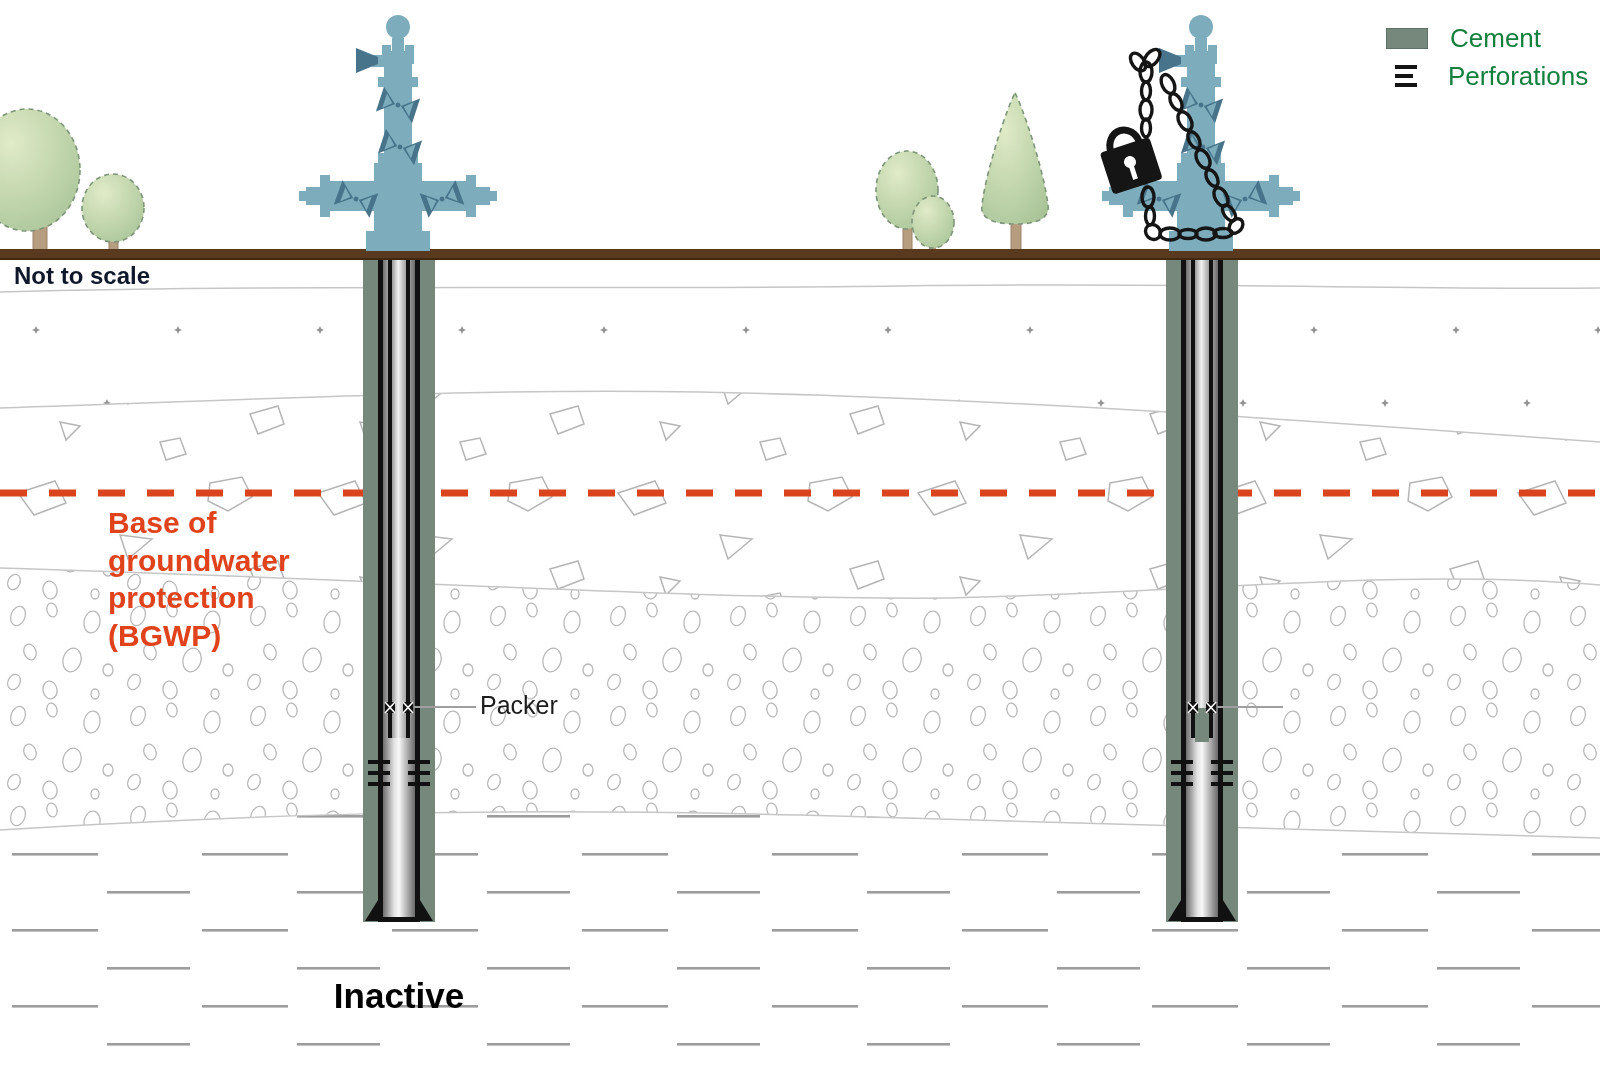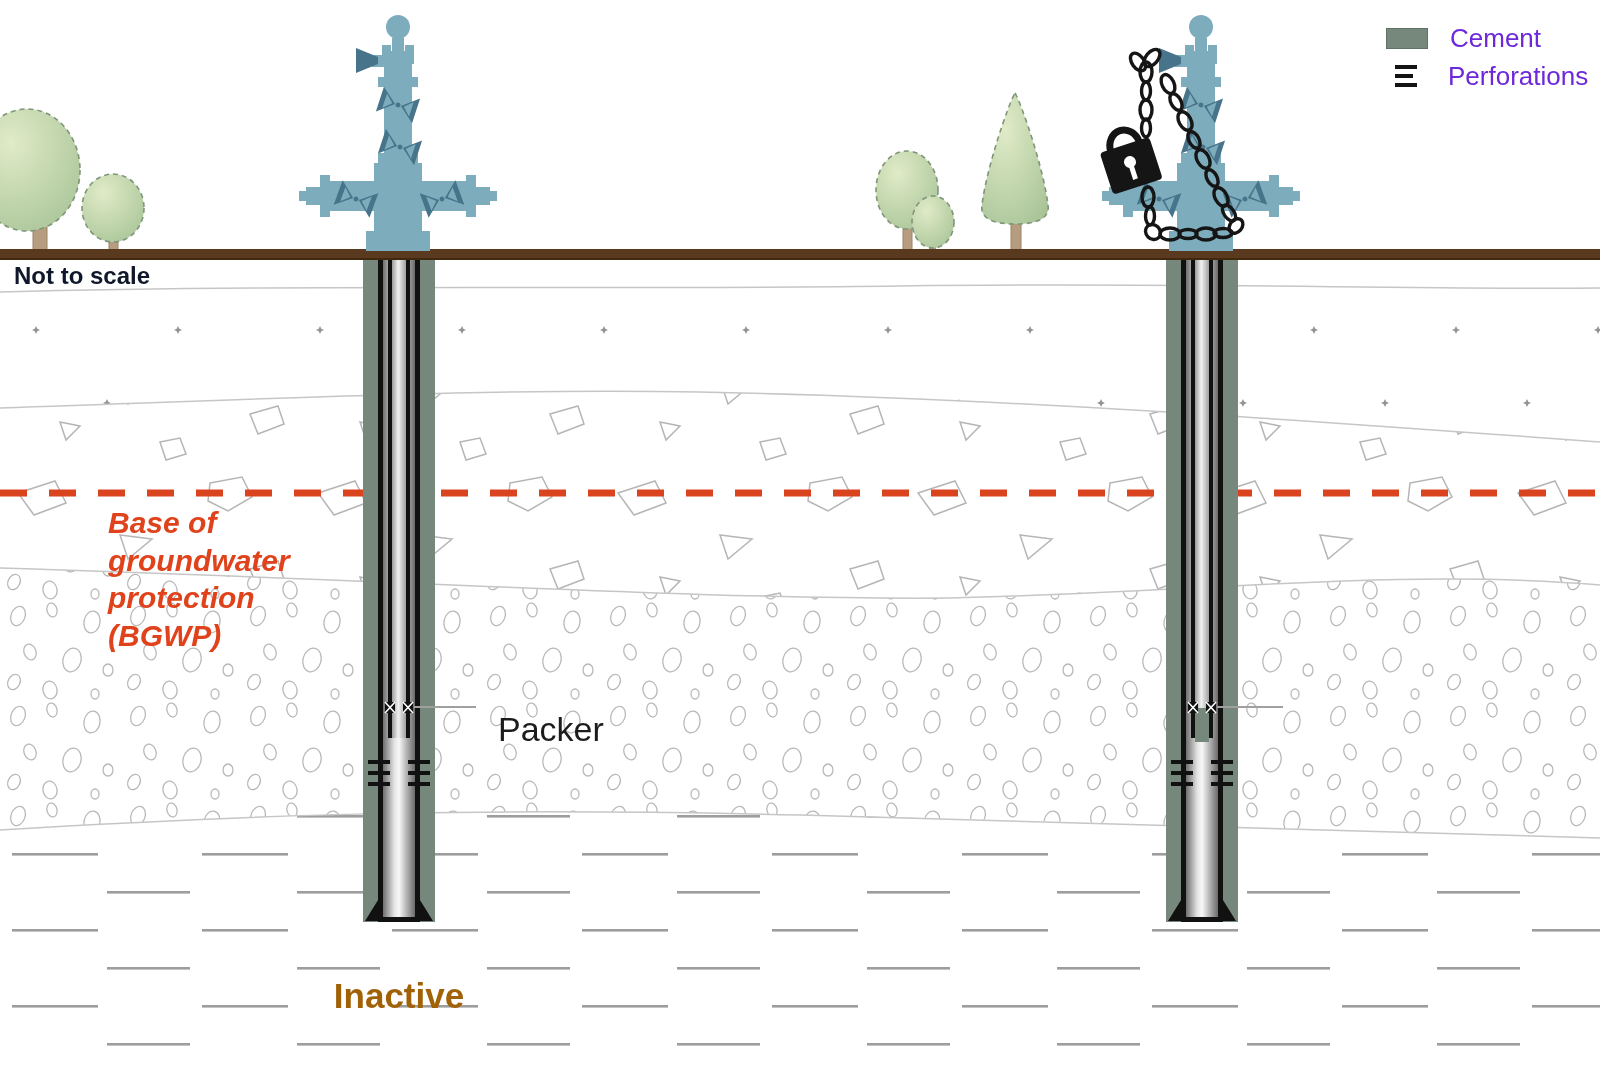--- a/index.html
+++ b/index.html
@@ -2,39 +2,39 @@
 <html><head>
 <meta charset="utf-8">
 <style>
   html,body{margin:0;padding:0;background:#ffffff;}
   .scene{position:relative;width:1600px;height:1070px;overflow:hidden;background:#fff;
          font-family:"Liberation Sans",sans-serif;color:#1c1c1c;}
   .scene svg.bg{position:absolute;left:0;top:0;width:1600px;height:1070px;display:block;}
   .lbl{position:absolute;z-index:5;}
   .pre{white-space:pre-line;}
   .not-to-scale{left:14px;top:262px;font-size:24px;font-weight:bold;color:#0f172a;}
-  .bgwp-text{left:108px;top:504px;font-size:30px;font-weight:bold;font-style:italic;
+  .bgwp-text{left:108px;top:504px;font-size:30px;font-weight:bold;
              color:#e0431c;line-height:1.25;}
-  .packer-lbl{left:480px;top:710px;font-size:34px;color:#1c1c1c;margin-left:18px;}
+  .packer-lbl{left:480px;top:691px;font-size:25px;color:#1c1c1c;}
   .packer-plug-lbl{left:1288px;top:680px;font-size:26px;line-height:1.2;color:#1c1c1c;}
   .well-state{position:absolute;top:976px;transform:translateX(-50%);font-size:35px;
-              font-weight:bold;color:#a16207;z-index:5;}
+              font-weight:bold;color:#000000;z-index:5;}
   .well-state.inactive{left:399px;}
   .well-state.suspended{left:1202px;}
   .legend{position:absolute;left:1386px;top:24px;z-index:5;}
   .legend-row{display:flex;align-items:center;height:28px;margin-bottom:10px;}
   .legend-swatch{width:40px;height:19px;background:#75887b;border:1px solid #5f7266;
                  margin-right:22px;flex:0 0 auto;}
   .perf-icon{width:40px;margin-right:22px;flex:0 0 auto;display:flex;flex-direction:column;
              align-items:flex-start;gap:5px;padding-left:9px;box-sizing:border-box;}
   .perf-icon span{display:block;height:4px;background:#141414;}
   .perf-icon span:nth-child(1){width:22px;}
   .perf-icon span:nth-child(2){width:18px;}
   .perf-icon span:nth-child(3){width:22px;}
-  .legend-label{font-size:26px;font-weight:500;color:#6d28d9;white-space:nowrap;}
+  .legend-label{font-size:26px;font-weight:500;color:#15803d;white-space:nowrap;}
 </style>
 </head>
 <body>
 
 <div class="scene">
 
 <svg class="bg" viewBox="0 0 1600 1070" xmlns="http://www.w3.org/2000/svg">
   <defs>
     <linearGradient id="gCasing" x1="0" y1="0" x2="1" y2="0">
       <stop offset="0" stop-color="#6e6e6e"></stop>

